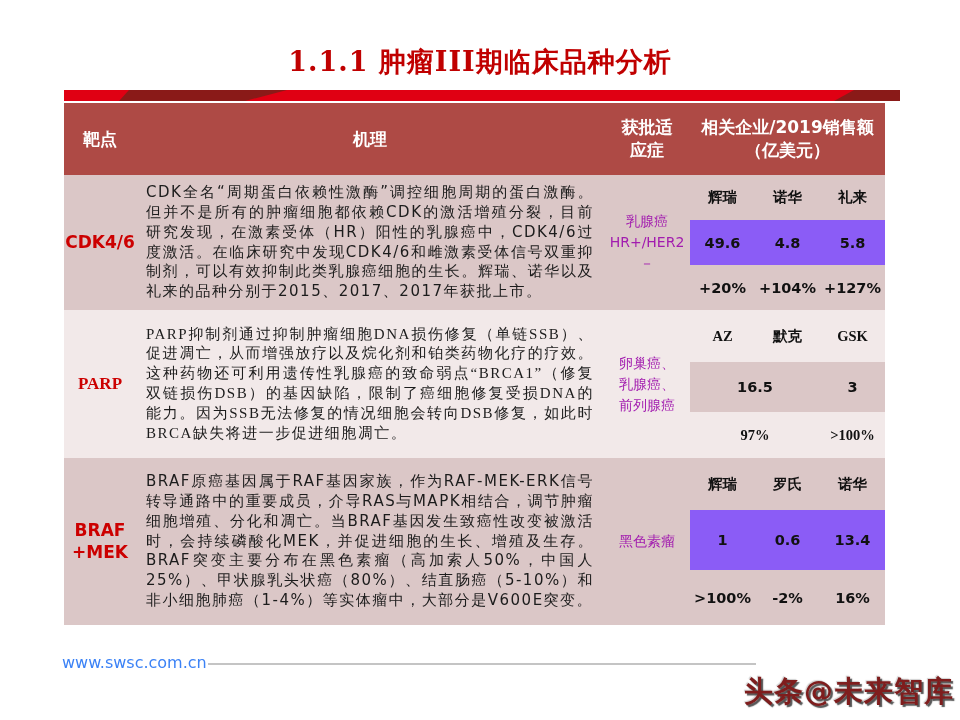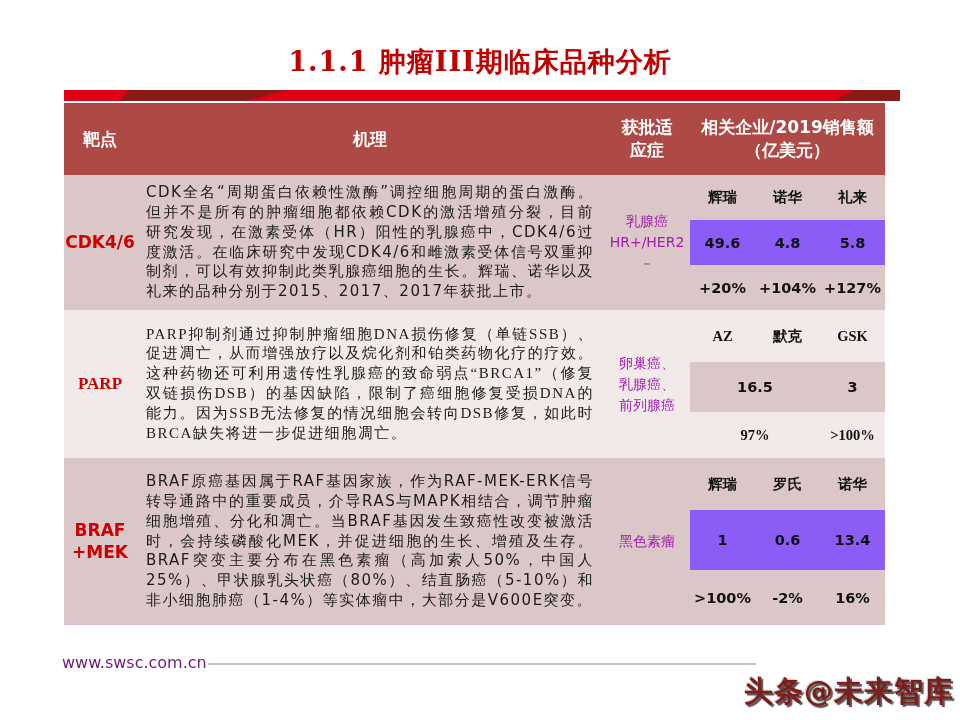--- a/index.html
+++ b/index.html
@@ -35,21 +35,21 @@
   .target{color:#cc0000; font-weight:bold; font-size:17px; white-space:pre-line; line-height:1.25;}
   .mech{justify-content:flex-start; padding:1px 10px;}
   .mech .txt{
     font-size:15px; color:#1c1c1c; letter-spacing:1.5px; line-height:1.32;
     text-align:justify; width:100%;
   }
   .ind{font-size:14px; color:#a21caf; white-space:pre-line; line-height:1.5; padding:0 2px;}
   .val{font-weight:bold; font-size:14.5px; color:#111;}
   .hdr-ind{padding:0 14px;}
   
-  .site{position:absolute; left:62px; top:653px; color:#701a75; font-size:16px;}
+  .site{position:absolute; left:62px; top:653px; color:#3b82f6; font-size:16px;}
   .rule{position:absolute; left:208px; top:663px; width:548px; height:2px; background:#c4c4c4;}
   .source{
     position:absolute; left:62px; top:676px; font-size:14.5px; font-style:italic;
     color:#6e2f2f; font-family:"DejaVu Serif", serif; letter-spacing:0.5px;
   }
   .watermark{
     position:absolute; right:6px; top:672px; font-size:29px; font-weight:bold; color:#7f1d1d;
     text-shadow:2px 2px 1px rgba(55,55,55,0.85), -1px -1px 1px rgba(150,150,150,0.45);
     letter-spacing:1px;
   }

